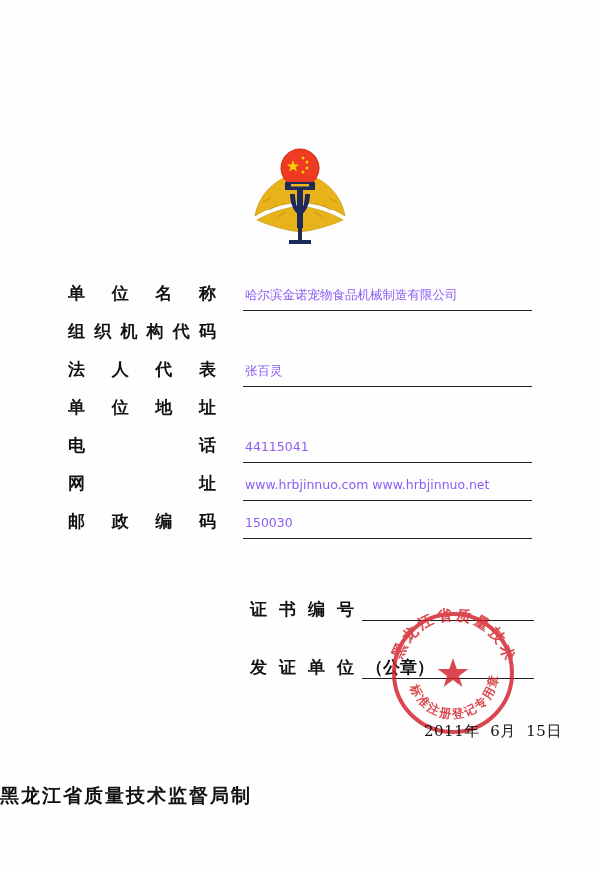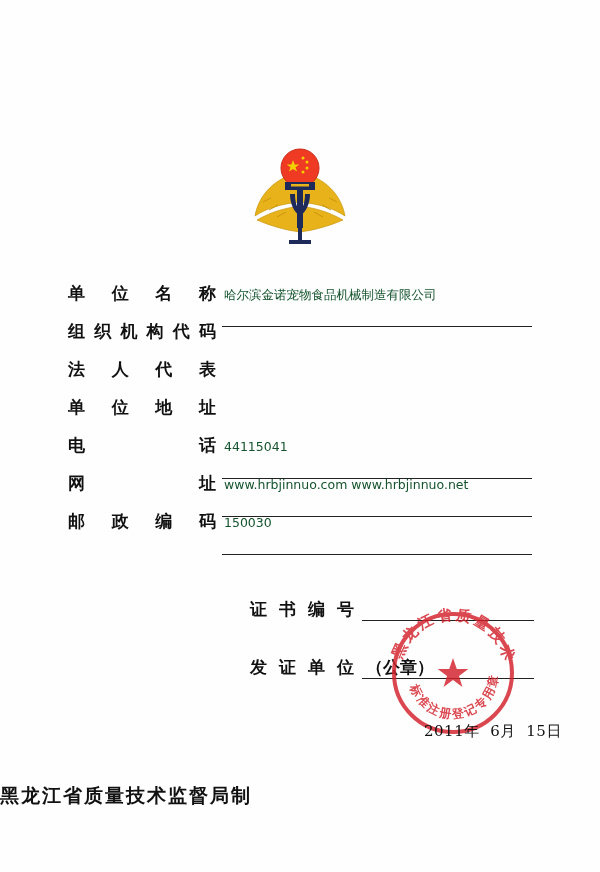--- a/index.html
+++ b/index.html
@@ -64,30 +64,30 @@
     font-size: 17px;
     color: #111;
     display: flex;
     justify-content: space-between;
   }
   .row .label span.ch {
     display: inline-block;
   }
   .row .value {
     position: absolute;
-    left: 154px;
+    left: 175px;
     right: 0;
     top: 6px;
     height: 24px;
     border-bottom: 1px solid #222;
     font-family: "DejaVu Sans", sans-serif;
     font-size: 12.5px;
-    color: #14532d;
+    color: #8b5cf6;
     padding-left: 2px;
-    padding-bottom: 18px;
+    padding-bottom: 2px;
     line-height: 21px;
     white-space: nowrap;
     overflow: hidden;
   }
   
   .lower {
     position: absolute;
     top: 592px;
     left: 250px;
     width: 300px;
@@ -226,20 +226,21 @@
           <span class="ch">码</span>
         </div>
     </div>
     <div class="row">
       <div class="label">
           <span class="ch">法</span>
           <span class="ch">人</span>
           <span class="ch">代</span>
           <span class="ch">表</span>
         </div>
+      <div class="value">张百灵</div>
     </div>
     <div class="row">
       <div class="label">
           <span class="ch">单</span>
           <span class="ch">位</span>
           <span class="ch">地</span>
           <span class="ch">址</span>
         </div>
     </div>
     <div class="row">

